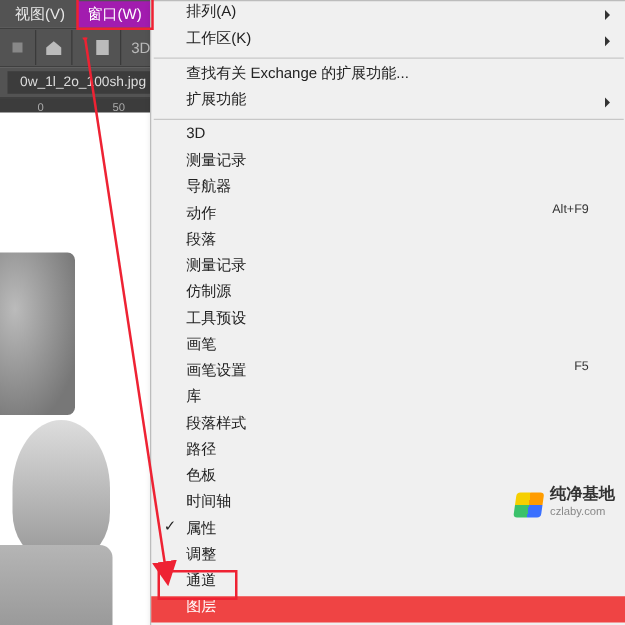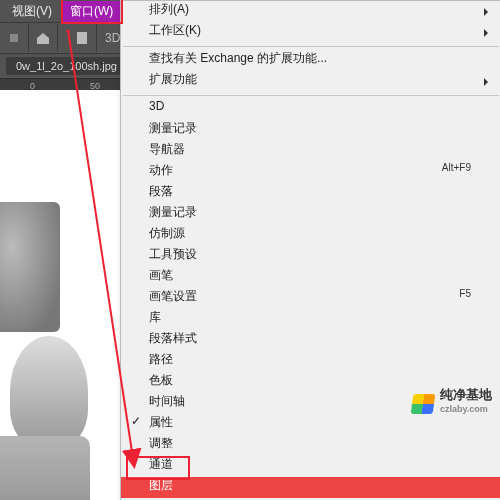--- a/index.html
+++ b/index.html
@@ -35,21 +35,21 @@
   .menu .check::before{content:"✓";position:absolute;left:10px;color:#222;font-size:12px}
   .menu .hl{background:#ef4444}
   .menu .hl .label,.menu .hl .shortcut{color:#fff}
   .red-box{position:absolute;border:2px solid #e23;pointer-events:none}
   .rb-top{left:61px;top:-2px;width:58px;height:22px}
   .rb-item{left:126px;top:456px;width:60px;height:20px}
 
   
   .wm{position:absolute;right:8px;bottom:6px;display:flex;align-items:flex-end;gap:6px;font-size:13px;font-weight:700;color:#333}
   .wm .logo{width:22px;height:20px;border-radius:3px;background:conic-gradient(#ff9c00 0 25%,#3a70ff 25% 50%,#3bc16b 50% 75%,#f6cf00 75% 100%);transform:skewX(-8deg)}
-  .wm .sub{display:block;font-size:9px;color:#888;font-weight:700}
+  .wm .sub{display:block;font-size:9px;color:#888;font-weight:400}
 
   
   .arrow{position:absolute;left:14px;top:30px;width:200px;height:450px;pointer-events:none}
 </style>
 </head>
 <body>
 
 <div class="app">
 
   <div class="menubar">

